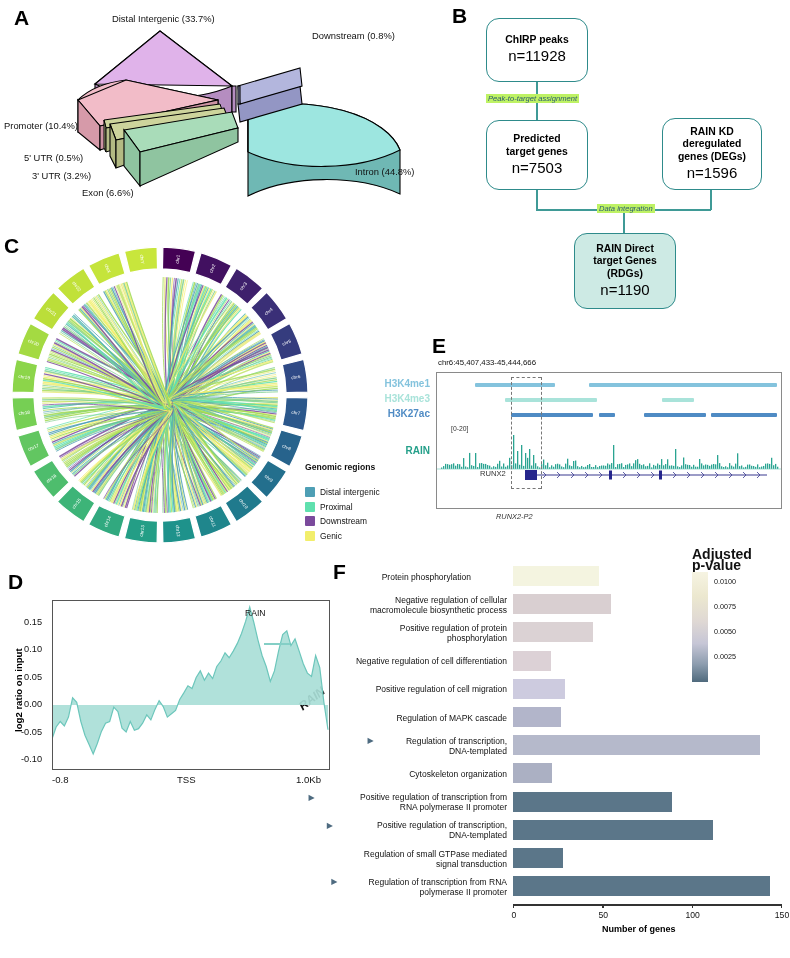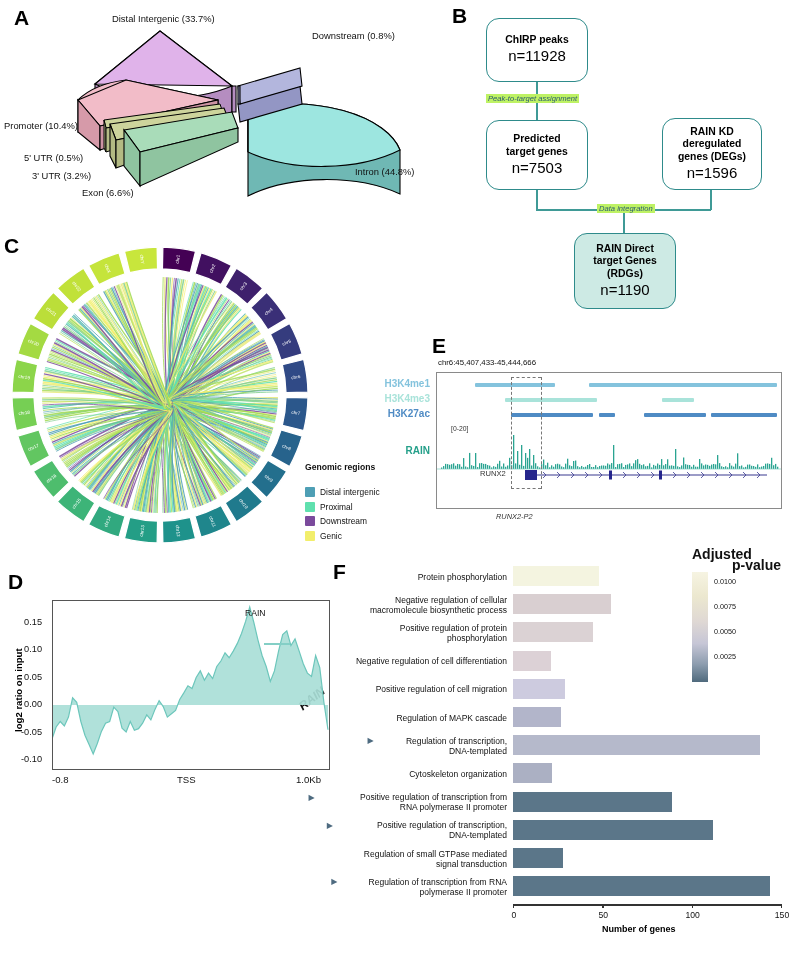--- a/index.html
+++ b/index.html
@@ -929,21 +929,21 @@
     <div class="edashtop" style="left:74px;top:4px;width:30px;"></div>
     <div class="edashtop" style="left:74px;top:115px;width:30px;"></div>
   </div>
   <div class="eitalic" style="left:68px;top:180px;">RUNX2-P2</div>
 </div>
 
 <div class="panel" id="panelF">
   <div class="plabel" style="left:3px;top:30px;">F</div>
   <div id="fchart" style="position:absolute;left:0;top:0;width:460px;height:400px;">
       <div class="fbar" style="left: 183px; top: 36px; width: 85.76px; height: 20px; background: rgb(244, 244, 224);"></div>
-      <div class="fterm" style="left: 5px; top: 41.5px; width: 172px;">Protein phosphorylation</div>
+      <div class="fterm" style="left: 5px; top: 41.5px; width: 136px;">Protein phosphorylation</div>
       <div class="fbar" style="left: 183px; top: 64.2px; width: 98.2667px; height: 20px; background: rgb(217, 207, 209);"></div>
       <div class="fterm" style="left: 5px; top: 64.7px; width: 172px;">Negative regulation of cellular
 macromolecule biosynthetic process</div>
       <div class="fbar" style="left: 183px; top: 92.4px; width: 80.4px; height: 20px; background: rgb(219, 210, 212);"></div>
       <div class="fterm" style="left: 5px; top: 92.9px; width: 172px;">Positive regulation of protein
 phosphorylation</div>
       <div class="fbar" style="left: 183px; top: 120.6px; width: 37.52px; height: 20px; background: rgb(220, 209, 214);"></div>
       <div class="fterm" style="left: 5px; top: 126.1px; width: 172px;">Negative regulation of cell differentiation</div>
       <div class="fbar" style="left: 183px; top: 148.8px; width: 51.8133px; height: 20px; background: rgb(205, 203, 223);"></div>
       <div class="fterm" style="left: 5px; top: 154.3px; width: 172px;">Positive regulation of cell migration</div>
@@ -976,20 +976,20 @@
       <div class="axisline" style="left: 272.333px; top: 374.4px; width: 1.2px; height: 4px;"></div>
       <div class="fxtick" style="left: 265.333px; top: 380.4px; width: 16px; text-align: center;">50</div>
       <div class="axisline" style="left: 361.667px; top: 374.4px; width: 1.2px; height: 4px;"></div>
       <div class="fxtick" style="left: 354.667px; top: 380.4px; width: 16px; text-align: center;">100</div>
       <div class="axisline" style="left: 451px; top: 374.4px; width: 1.2px; height: 4px;"></div>
       <div class="fxtick" style="left: 444px; top: 380.4px; width: 16px; text-align: center;">150</div>
       <div class="fxlab" style="left: 272px; top: 394.4px;">Number of genes</div>
     </div>
 
   <div class="cbtitle" style="left:362px;top:16px;">Adjusted</div>
-  <div class="cbtitle" style="left:362px;top:27px;margin-left:40px;">p-value</div>
+  <div class="cbtitle" style="left:362px;top:27px;">p-value</div>
   <div id="cbar" style="position:absolute;left:362px;top:42px;width:16px;height:110px;
        background:linear-gradient(to bottom,#f6f4e2 0%,#ece8cf 22%,#dfd8d4 45%,#c6c6d6 65%,#8c9cae 84%,#4f6a7d 100%);"></div>
   <div class="cbtick" style="left:384px;top:47px;">0.0100</div>
   <div class="cbtick" style="left:384px;top:72px;">0.0075</div>
   <div class="cbtick" style="left:384px;top:97px;">0.0050</div>
   <div class="cbtick" style="left:384px;top:122px;">0.0025</div>
 </div>
 
 </body></html>

